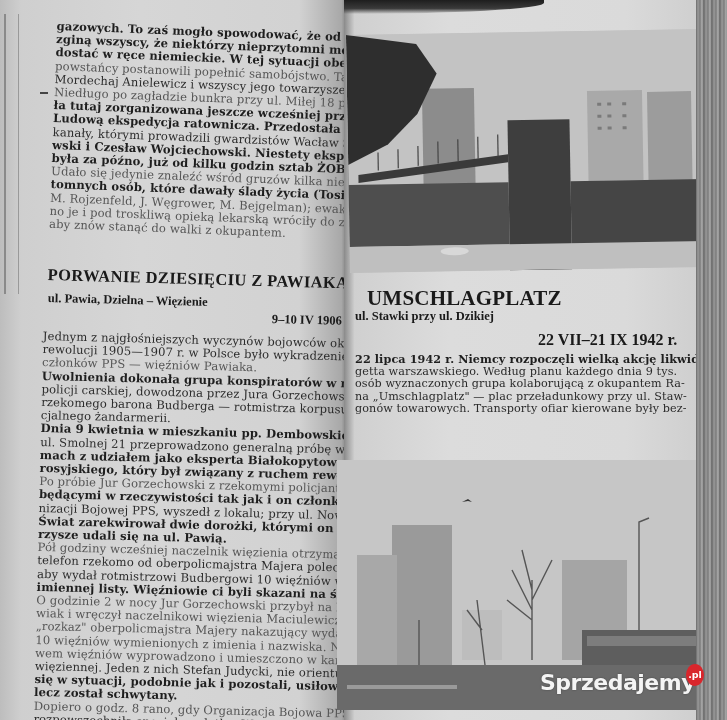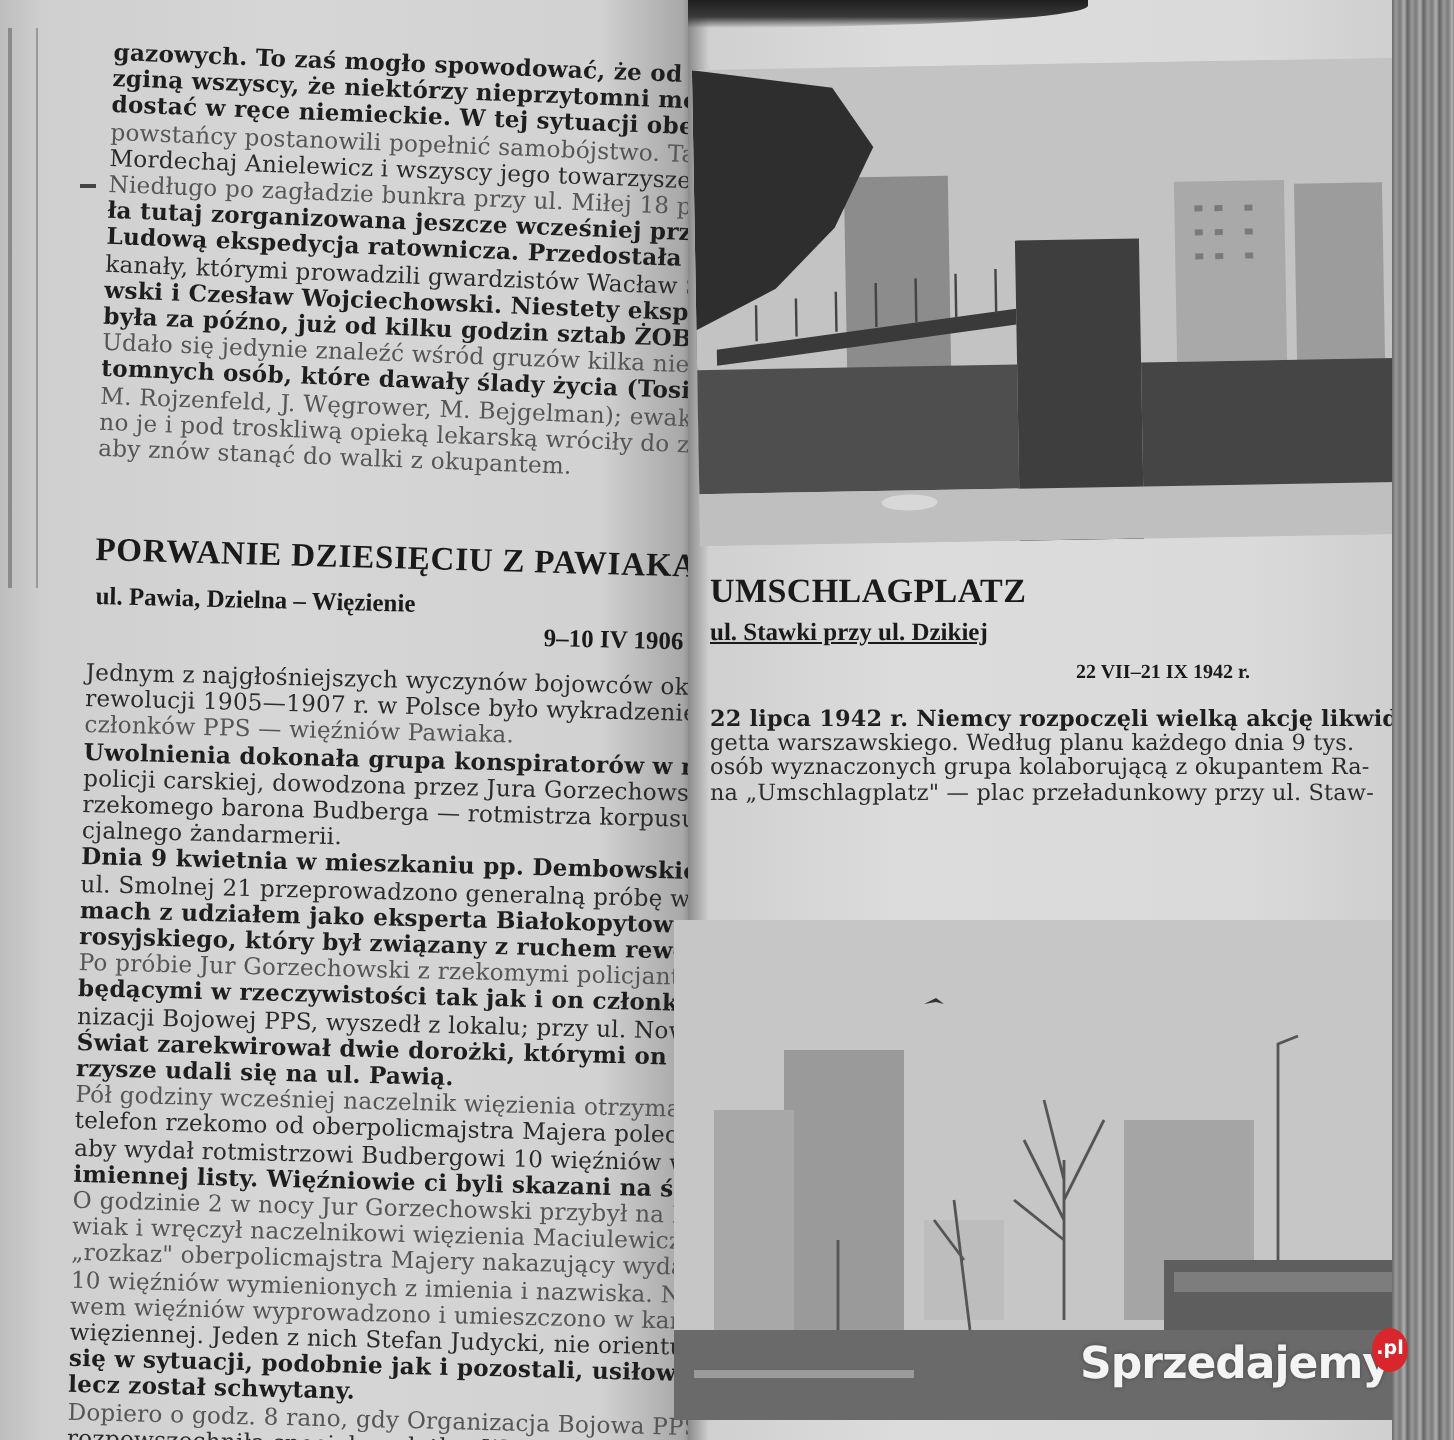--- a/index.html
+++ b/index.html
@@ -61,23 +61,23 @@
     .photo-top {
       left: 348px; top: 32px; width: 356px; height: 238px;
       background: linear-gradient(180deg, #c4c4c4 0%, #bdbdbd 45%, #6d6d6d 62%, #4f4f4f 80%, #bcbcbc 90%, #c9c9c9 100%);
       transform: rotate(-1deg);
     }
     .photo-bottom {
       left: 337px; top: 460px; width: 370px; height: 250px;
       background: linear-gradient(180deg, #c9c9c9 0%, #c2c2c2 30%, #b5b5b5 55%, #8f8f8f 72%, #6e6e6e 85%, #7a7a7a 100%);
     }
 
-    .h-right { left: 355px; top: 286px; font-size: 17px; letter-spacing: 0.2px; }
-    .sub-right { left: 355px; top: 309px; font-size: 12.5px; text-decoration: underline; }
-    .date-right { left: 538px; top: 331px; font-size: 10px; }
+    .h-right { left: 367px; top: 286px; font-size: 21px; letter-spacing: 0.2px; }
+    .sub-right { left: 355px; top: 309px; font-size: 12.5px; }
+    .date-right { left: 538px; top: 331px; font-size: 16px; }
     .right-body { left: 355px; top: 353px; font-size: 11.2px; line-height: 12.6px; }
 
     .watermark {
       position: absolute; left: 540px; top: 670px;
       font-family: "DejaVu Sans", sans-serif; font-weight: bold; font-size: 22px;
       color: #f4f4f4; letter-spacing: -0.5px;
       text-shadow: 0 0 2px rgba(0,0,0,0.35);
     }
     .wm-badge {
       position: absolute; left: 686px; top: 664px; width: 18px; height: 22px; border-radius: 50%;
@@ -189,20 +189,21 @@
 </div>
 
 <div class="heading h-right">UMSCHLAGPLATZ</div>
 <div class="heading sub-right">ul. Stawki przy ul. Dzikiej</div>
 <div class="heading date-right">22 VII–21 IX 1942 r.</div>
 <div class="text-block right-body" id="right-body">
     <span class="ln b">22 lipca 1942 r. Niemcy rozpoczęli wielką akcję likwidacji</span>
     <span class="ln n">getta warszawskiego. Według planu każdego dnia 9 tys.</span>
     <span class="ln n">osób wyznaczonych grupa kolaborującą z okupantem Ra-</span>
     <span class="ln n">na „Umschlagplatz" — plac przeładunkowy przy ul. Staw-</span>
+    <span class="ln n">gonów towarowych. Transporty ofiar kierowane były bez-</span>
   </div>
 
 <div class="photo photo-bottom">
   <svg width="370" height="250" viewBox="0 0 370 250">
     <rect x="0" y="0" width="370" height="250" fill="#c6c6c6"></rect>
     <rect x="55" y="65" width="60" height="140" fill="#9a9a9a"></rect>
     <rect x="20" y="95" width="40" height="110" fill="#a8a8a8"></rect>
     <rect x="225" y="100" width="65" height="100" fill="#a5a5a5"></rect>
     <rect x="125" y="150" width="40" height="50" fill="#bdbdbd"></rect>
     <g stroke="#555" stroke-width="1.4" fill="none">

